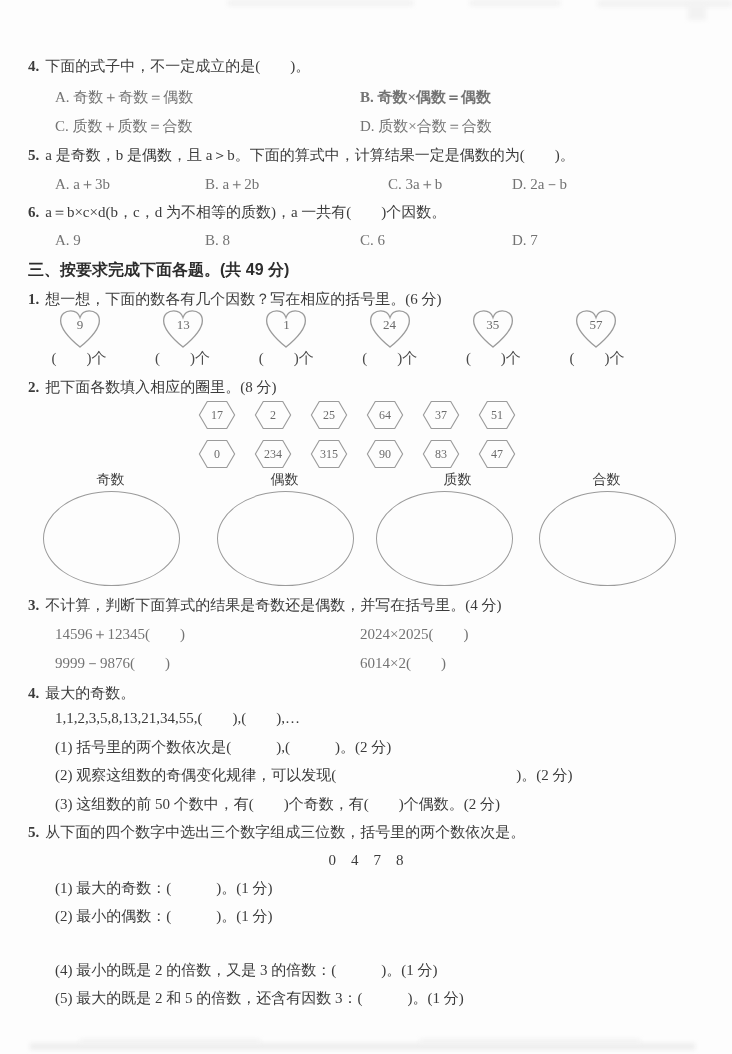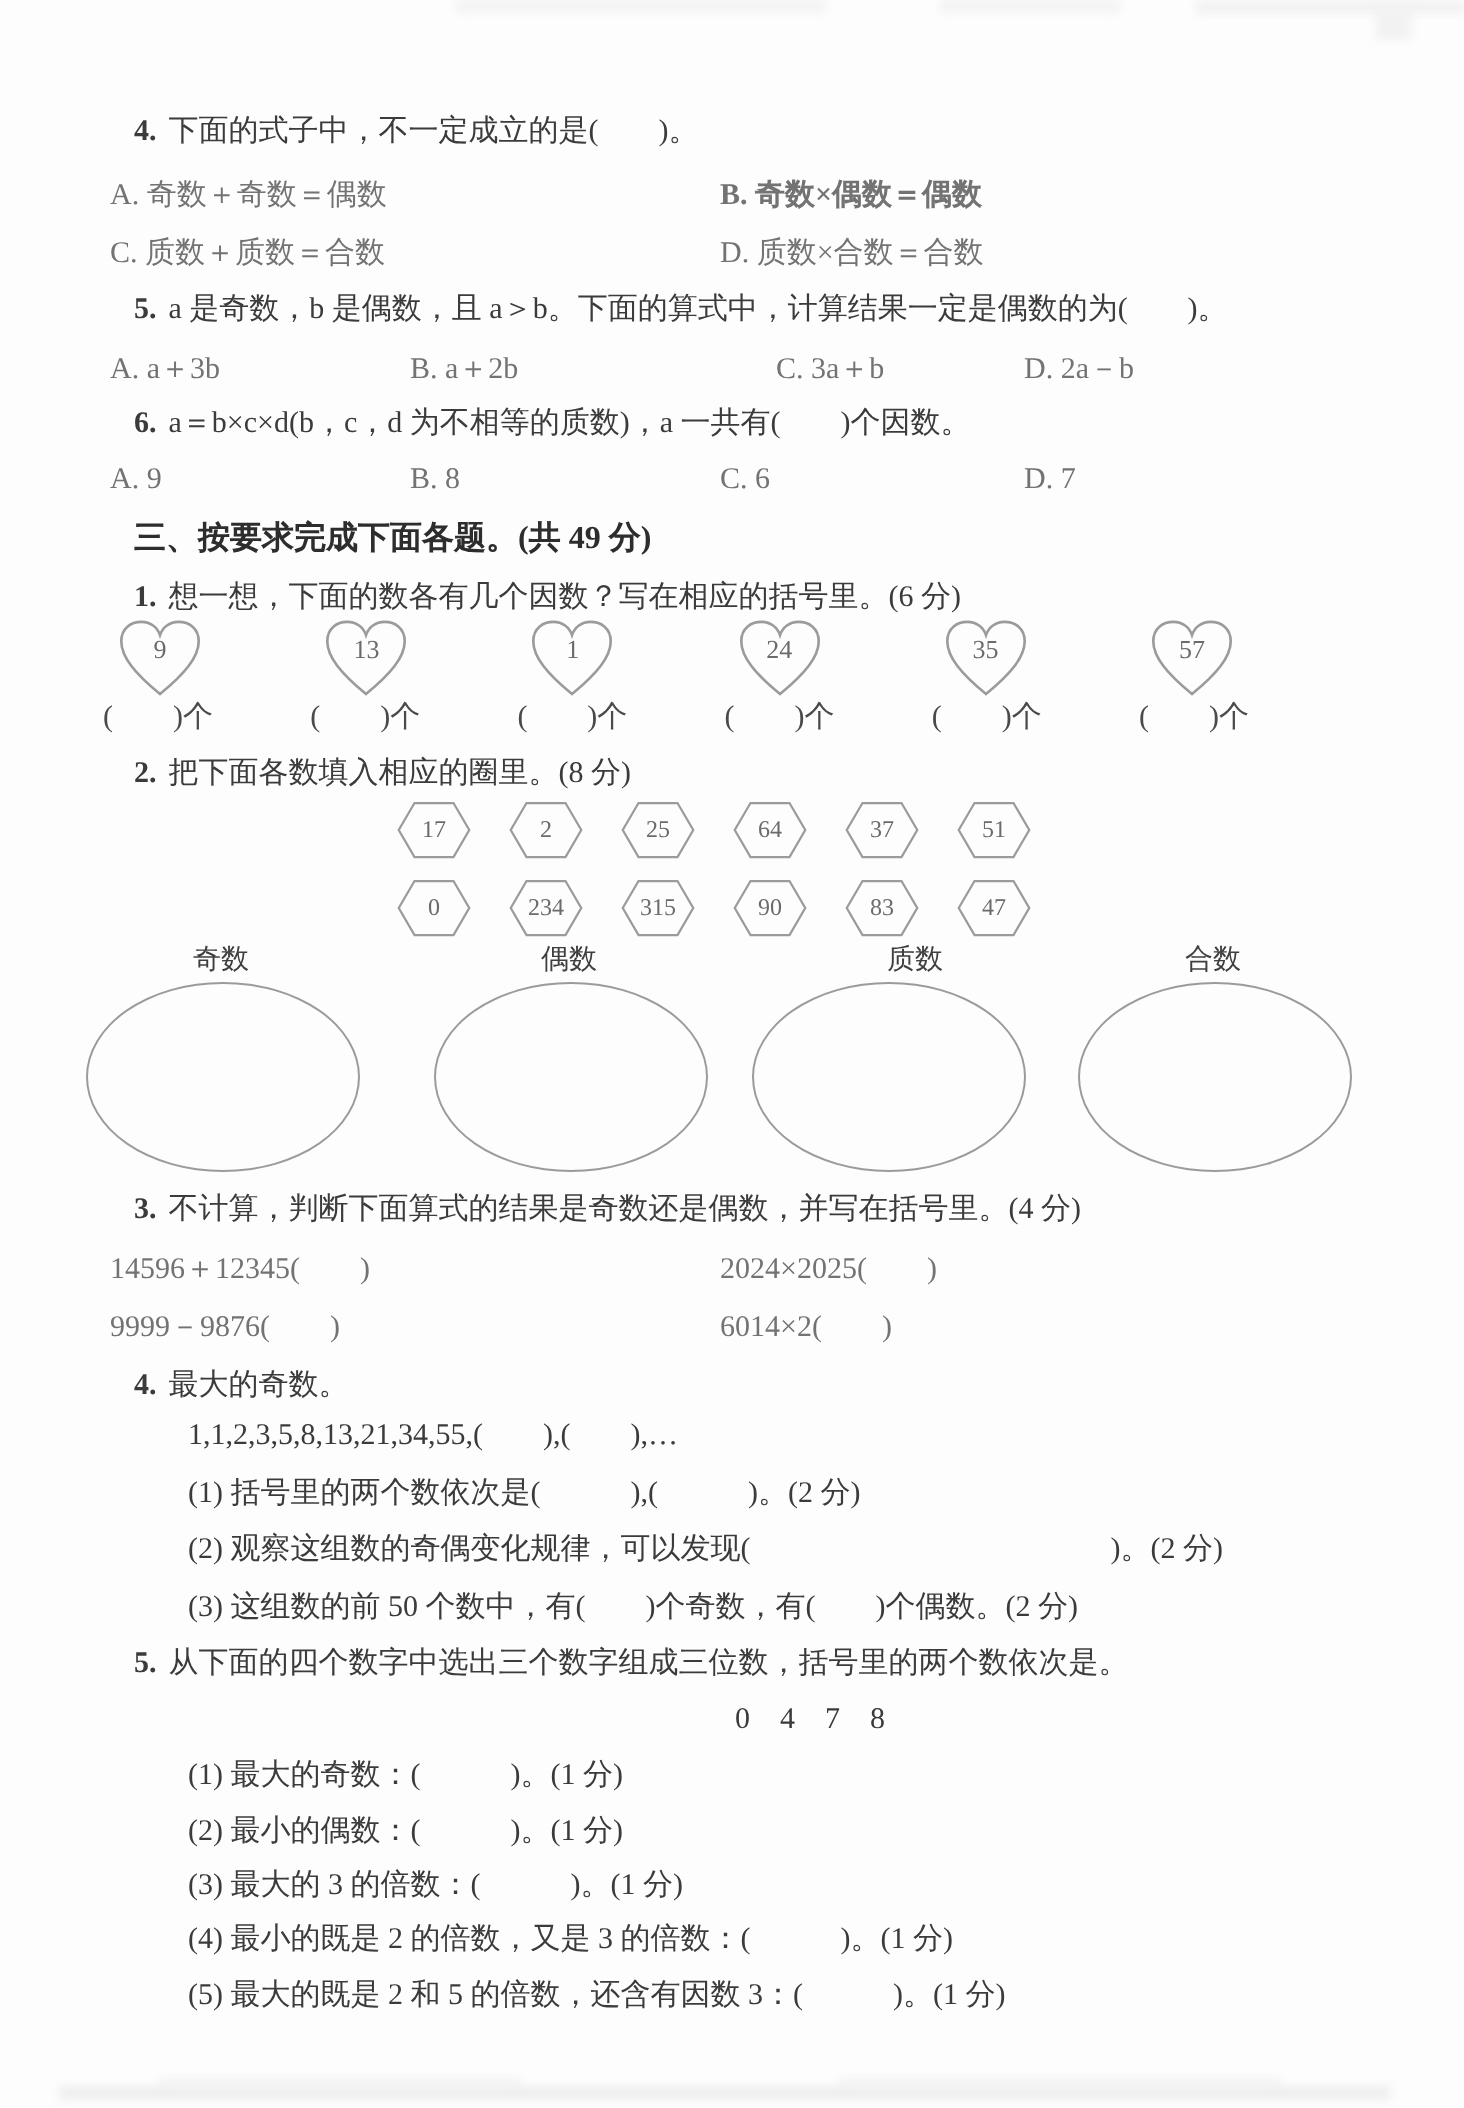--- a/index.html
+++ b/index.html
@@ -5,23 +5,23 @@
   html,body{margin:0;padding:0;}
   body{
     width:732px;height:1054px;
     background:#ffffff;
     font-family:"Liberation Serif","DejaVu Serif",serif;
   }
   .page{
     position:relative;width:732px;height:1054px;overflow:hidden;
     background:#fdfdfd;color:#3b3b3b;
   }
-  .line{position:absolute;white-space:nowrap;font-size:15px;line-height:1.3;color:#3b3b3b;margin-left:39px;}
+  .line{position:absolute;white-space:nowrap;font-size:15px;line-height:1.3;color:#3b3b3b;}
   .qnum{font-weight:bold;margin-right:6px;}
-  .header{font-weight:bold;font-size:16px;color:#2d2d2d;font-family:Liberation Serif, serif;}
+  .header{font-weight:bold;font-size:16px;color:#2d2d2d;font-family:Liberation Sans, sans-serif;}
   .opt{position:absolute;white-space:nowrap;font-size:15px;color:#737373;}
   
   .hearts-row{position:absolute;left:58px;top:308px;width:560px;height:44px;display:flex;justify-content:space-between;}
   .heart-cell{position:relative;width:44px;height:42px;}
   .shape-svg{width:100%;height:100%;display:block;}
   .heart-num{position:absolute;top:40%;left:50%;transform:translate(-50%,-50%);font-size:13px;color:#6b6b6b;}
   .bracket-row{position:absolute;left:30px;top:349px;width:616px;display:flex;justify-content:space-between;}
   .bracket-cell{width:98px;text-align:center;font-size:15px;color:#4a4a4a;white-space:nowrap;}
   
   .hex-block{position:absolute;left:198px;top:400px;width:318px;}
@@ -229,21 +229,20 @@
   <div class="line" style="left:55px;top:738px;">(1) 括号里的两个数依次是(　　　),(　　　)。(2 分)</div>
   <div class="line" style="left:55px;top:766px;">(2) 观察这组数的奇偶变化规律，可以发现(　　　　　　　　　　　　)。(2 分)</div>
   <div class="line" style="left:55px;top:795px;">(3) 这组数的前 50 个数中，有(　　)个奇数，有(　　)个偶数。(2 分)</div>
 
   <div class="line" style="left:28px;top:823px;">
     <span class="qnum">5.</span><span>从下面的四个数字中选出三个数字组成三位数，括号里的两个数依次是。</span>
   </div>
   <div class="line" style="left:0;top:851px;width:732px;text-align:center;">0　4　7　8</div>
   <div class="line" style="left:55px;top:879px;">(1) 最大的奇数：(　　　)。(1 分)</div>
   <div class="line" style="left:55px;top:907px;">(2) 最小的偶数：(　　　)。(1 分)</div>
-  <div class="line" style="left:55px;top:934px;">(3) 最大的 3 的倍数：(　　　)。(1 分)</div>
   <div class="line" style="left:55px;top:961px;">(4) 最小的既是 2 的倍数，又是 3 的倍数：(　　　)。(1 分)</div>
   <div class="line" style="left:55px;top:989px;">(5) 最大的既是 2 和 5 的倍数，还含有因数 3：(　　　)。(1 分)</div>
 
   <div class="smudge" style="left:30px;top:1043px;width:665px;height:7px;background:#eeeeee;"></div>
   <div class="smudge" style="left:80px;top:1039px;width:180px;height:5px;"></div>
   <div class="smudge" style="left:420px;top:1039px;width:220px;height:5px;"></div>
 
 </div>
 
 </body></html>

